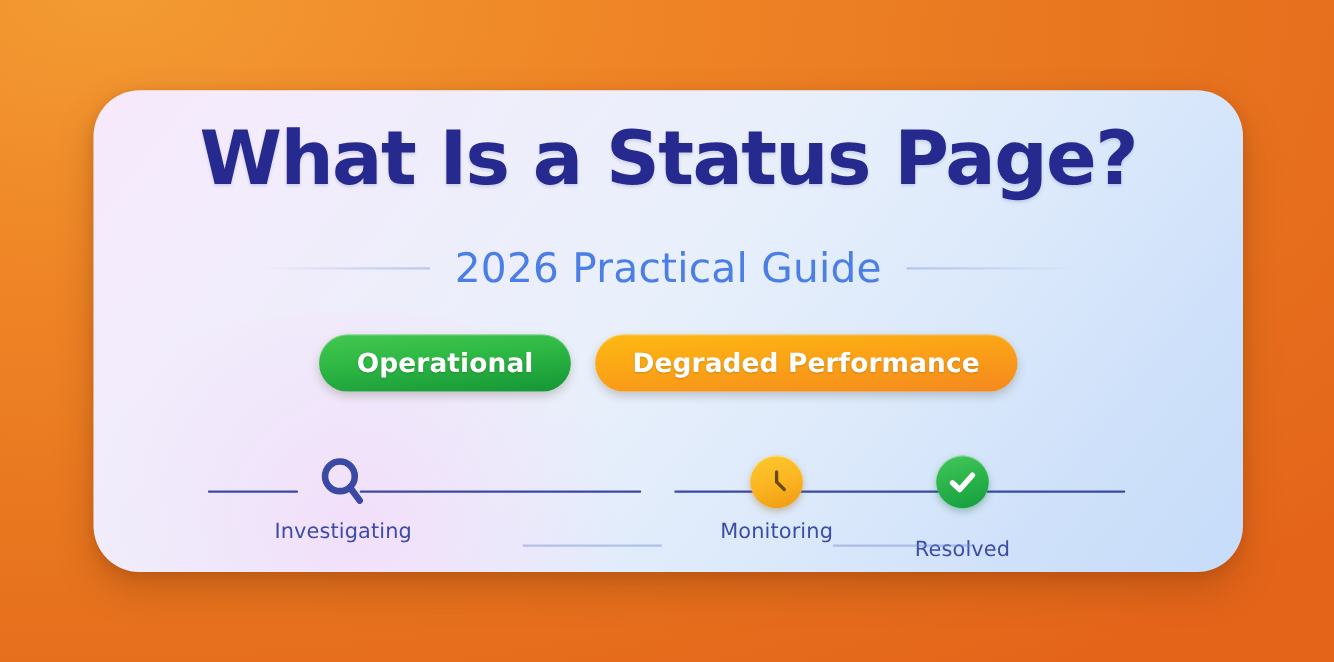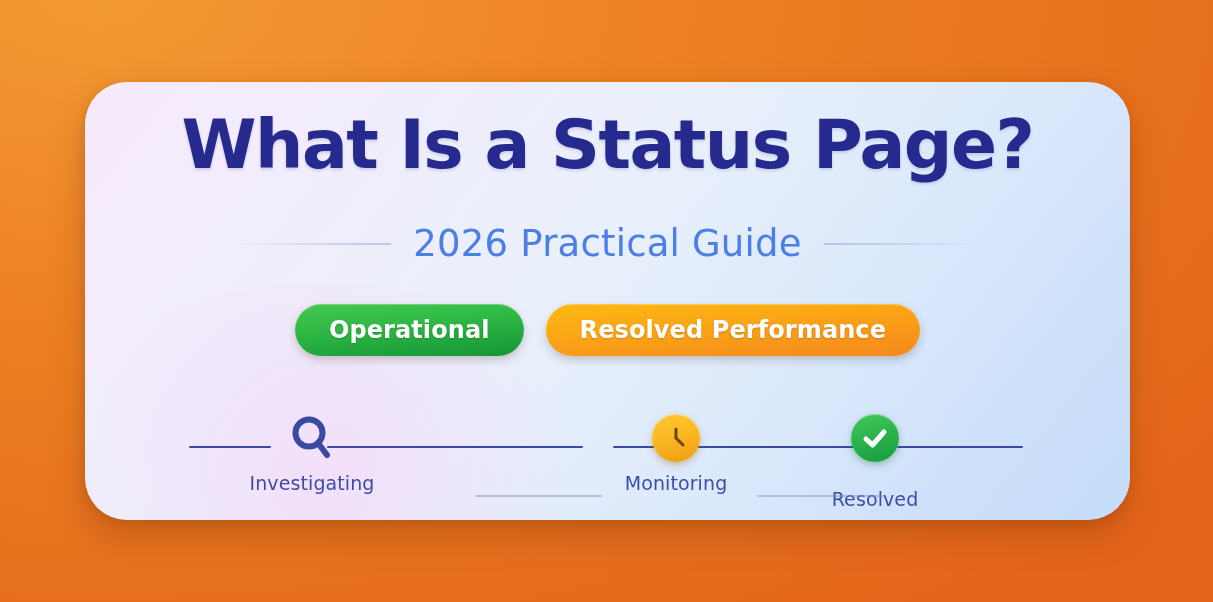--- a/index.html
+++ b/index.html
@@ -165,21 +165,21 @@
     position: absolute;
     top: 16px;
     width: 150px;
     margin-left: -75px;
     display: flex;
     flex-direction: column;
     align-items: center;
     cursor: pointer;
   }
   #node-investigating { left: 227px; }
-  #node-monitoring    { left: 477px; margin-left: 39px; }
+  #node-monitoring    { left: 507px; margin-left: 39px; }
   #node-resolved      { left: 790px; gap: 16px; }
 
   .tl-icon {
     width: 56px;
     height: 56px;
     display: flex;
     align-items: center;
     justify-content: center;
   }
 
@@ -228,21 +228,21 @@
     <div id="page-title">What Is a Status Page?</div>
 
     <div id="subtitle-row">
       <div class="sub-rule left"></div>
       <div id="subtitle-text">2026 Practical Guide</div>
       <div class="sub-rule right"></div>
     </div>
 
     <div id="status-badges">
       <div class="status-badge badge-operational">Operational</div>
-      <div class="status-badge badge-degraded">Resolved Performance</div>
+      <div class="status-badge badge-degraded">Degraded Performance</div>
     </div>
 
     <div id="timeline">
 
       <div class="rail rail-a"></div>
       <div class="rail rail-b"></div>
       <div class="rail rail-c"></div>
       <div class="rail rail-d"></div>
 
       <div class="tl-node" id="node-investigating">

